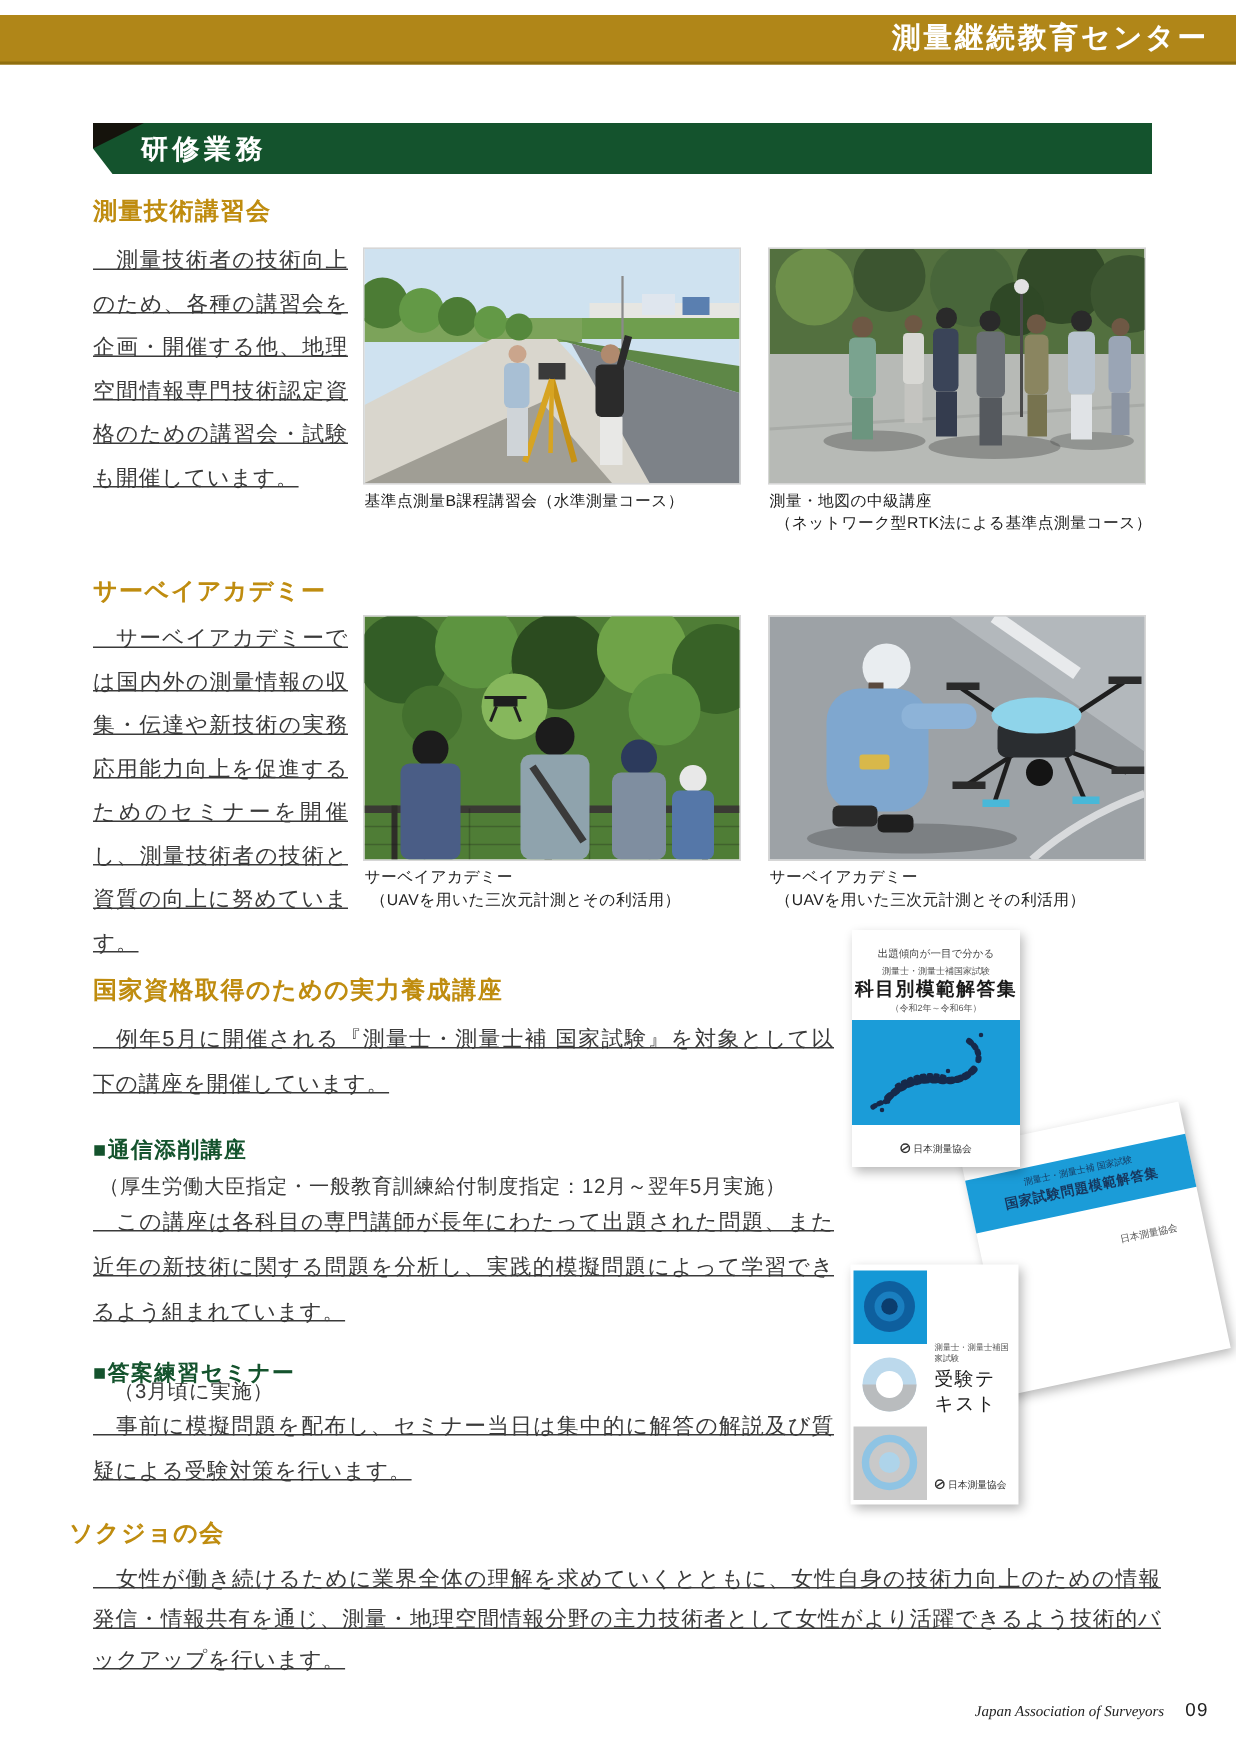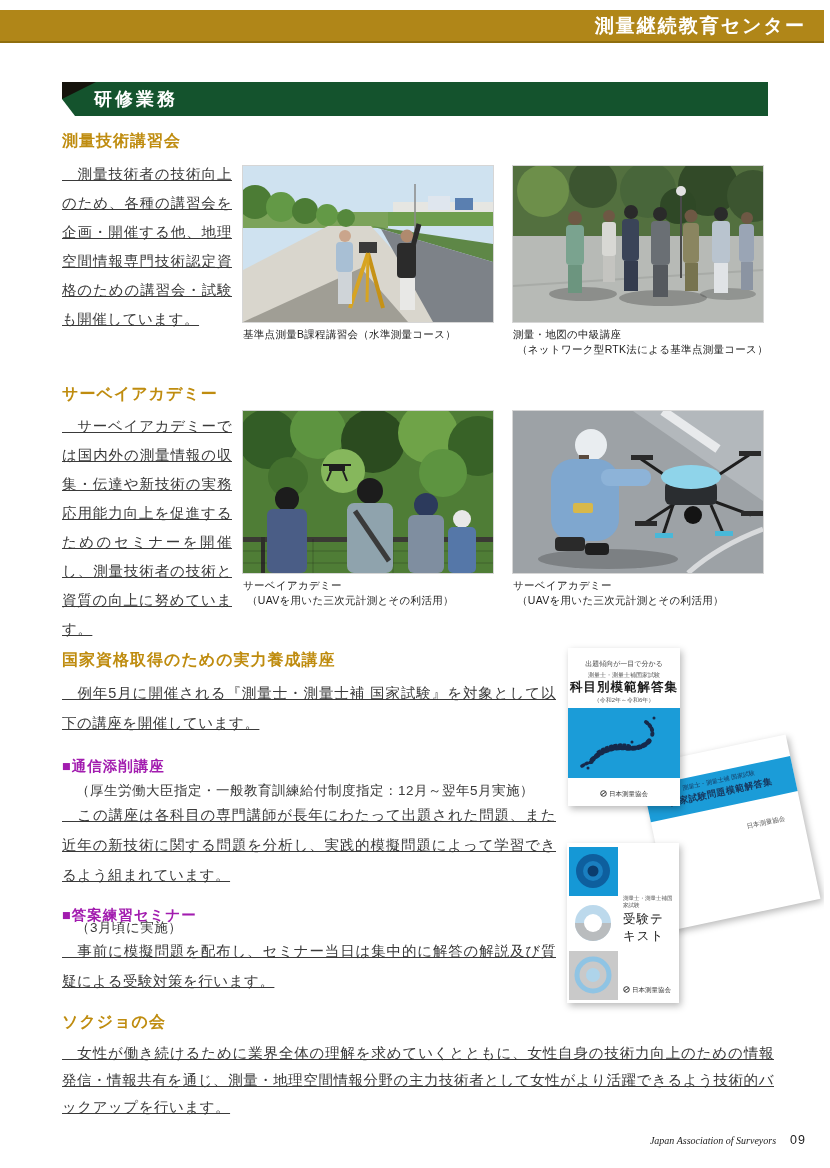--- a/index.html
+++ b/index.html
@@ -18,30 +18,30 @@
                        font-weight:bold;font-size:18px;letter-spacing:3px;}
   .corner-black{position:absolute;left:0;top:0;width:0;height:0;
                 border-top:17px solid #15130c;border-right:34px solid transparent;}
   .corner-white{position:absolute;left:0;top:17px;width:0;height:0;
                 border-bottom:17px solid #ffffff;border-right:13px solid transparent;}
 
   .h-gold{position:absolute;color:#BF8C0F;font-weight:bold;font-size:16px;letter-spacing:1px;}
   .jp{position:absolute;font-size:14.5px;line-height:29px;letter-spacing:0.5px;color:#3a3a3a;
       text-align:justify;text-decoration:underline;}
   .jp-wide{line-height:27px;}
-  .sub-title{position:absolute;font-size:14.5px;font-weight:bold;color:#a21caf;letter-spacing:1px;}
+  .sub-title{position:absolute;font-size:14.5px;font-weight:bold;color:#14532d;letter-spacing:1px;}
   .sub-note{position:absolute;font-size:13.5px;color:#3a3a3a;letter-spacing:0.5px;}
   .cap{position:absolute;font-size:10.5px;line-height:15px;color:#222;letter-spacing:0.3px;}
 
   .photo{position:absolute;border:1px solid #d6d6d6;box-sizing:border-box;background:#eee;}
   .photo svg{display:block;}
 
   
   .book{position:absolute;background:#fff;box-shadow:2px 3px 7px rgba(0,0,0,0.28);}
-  .book1{left:568px;top:648px;width:112px;height:158px;z-index:3;}
+  .book1{left:568px;top:620px;width:112px;height:158px;z-index:3;}
   .b1-tag{position:absolute;left:0;top:11px;width:100%;text-align:center;font-size:7px;color:#444;}
   .b1-sub{position:absolute;left:0;top:23px;width:100%;text-align:center;font-size:6px;color:#555;}
   .b1-title{position:absolute;left:0;top:31px;width:100%;text-align:center;font-size:12.5px;
             font-weight:bold;font-family:"Liberation Serif",serif;color:#1a1a1a;letter-spacing:1px;}
   .b1-years{position:absolute;left:0;top:48px;width:100%;text-align:center;font-size:6px;color:#555;}
   .b1-map{position:absolute;left:0;top:60px;width:112px;height:70px;background:#1B9CD8;}
   .b1-pub{position:absolute;left:0;bottom:7px;width:100%;text-align:center;font-size:6.5px;color:#333;}
 
   .book-tilted{left:648px;top:752px;width:150px;height:168px;z-index:1;
                transform:rotate(-12deg);transform-origin:40% 30%;}
@@ -243,21 +243,21 @@
   </div>
   <div class="cap" style="left:513px;top:578px;width:260px;">
     <div>サーベイアカデミー</div>
     <div style="padding-left:4px;">（UAVを用いた三次元計測とその利活用）</div>
   </div>
 
   <div class="h-gold" style="left:62px;top:650px;">国家資格取得のための実力養成講座</div>
   <div class="jp" style="left:62px;top:678px;width:494px;line-height:30px;">　例年5月に開催される『測量士・測量士補 国家試験』を対象として以下の講座を開催しています。</div>
 
   <div class="sub-title" style="left:62px;top:757px;">■通信添削講座</div>
-  <div class="sub-note" style="left:76px;top:782px;">（厚生労働大臣指定・一般教育訓練給付制度指定：12月～翌年5月実施）</div>
+  <div class="sub-note" style="left:66px;top:782px;">（厚生労働大臣指定・一般教育訓練給付制度指定：12月～翌年5月実施）</div>
   <div class="jp" style="left:62px;top:800px;width:494px;line-height:30px;">　この講座は各科目の専門講師が長年にわたって出題された問題、また近年の新技術に関する問題を分析し、実践的模擬問題によって学習できるよう組まれています。</div>
 
   <div class="sub-title" style="left:62px;top:906px;">■答案練習セミナー</div>
   <div class="sub-note" style="left:76px;top:919px;">（3月頃に実施）</div>
   <div class="jp" style="left:62px;top:936px;width:494px;line-height:30px;">　事前に模擬問題を配布し、セミナー当日は集中的に解答の解説及び質疑による受験対策を行います。</div>
 
   <div class="book book-tilted">
     <div class="bt-band">
       <div class="bt-l1">測量士・測量士補 国家試験</div>
       <div class="bt-l2">国家試験問題模範解答集</div>
@@ -322,21 +322,21 @@
     </div>
     <div class="b3-pub">
       <svg width="7" height="7" viewBox="0 0 10 10" style="vertical-align:-1px;">
         <circle cx="5" cy="5" r="4" fill="none" stroke="#333" stroke-width="1.4"></circle>
         <line x1="2" y1="7" x2="8" y2="3" stroke="#333" stroke-width="1.4"></line>
       </svg>
       <span>日本測量協会</span>
     </div>
   </div>
 
-  <div class="h-gold" style="left:62px;top:1012px;">ソクジョの会</div>
+  <div class="h-gold" style="left:46px;top:1012px;">ソクジョの会</div>
   <div class="jp jp-wide" style="left:62px;top:1040px;width:712px;">　女性が働き続けるために業界全体の理解を求めていくとともに、女性自身の技術力向上のための情報発信・情報共有を通じ、測量・地理空間情報分野の主力技術者として女性がより活躍できるよう技術的バックアップを行います。</div>
 
   <div class="footer">
     <span class="org">Japan Association of Surveyors</span>
     <span class="pg">09</span>
   </div>
 
 </div>
 
 </body></html>

